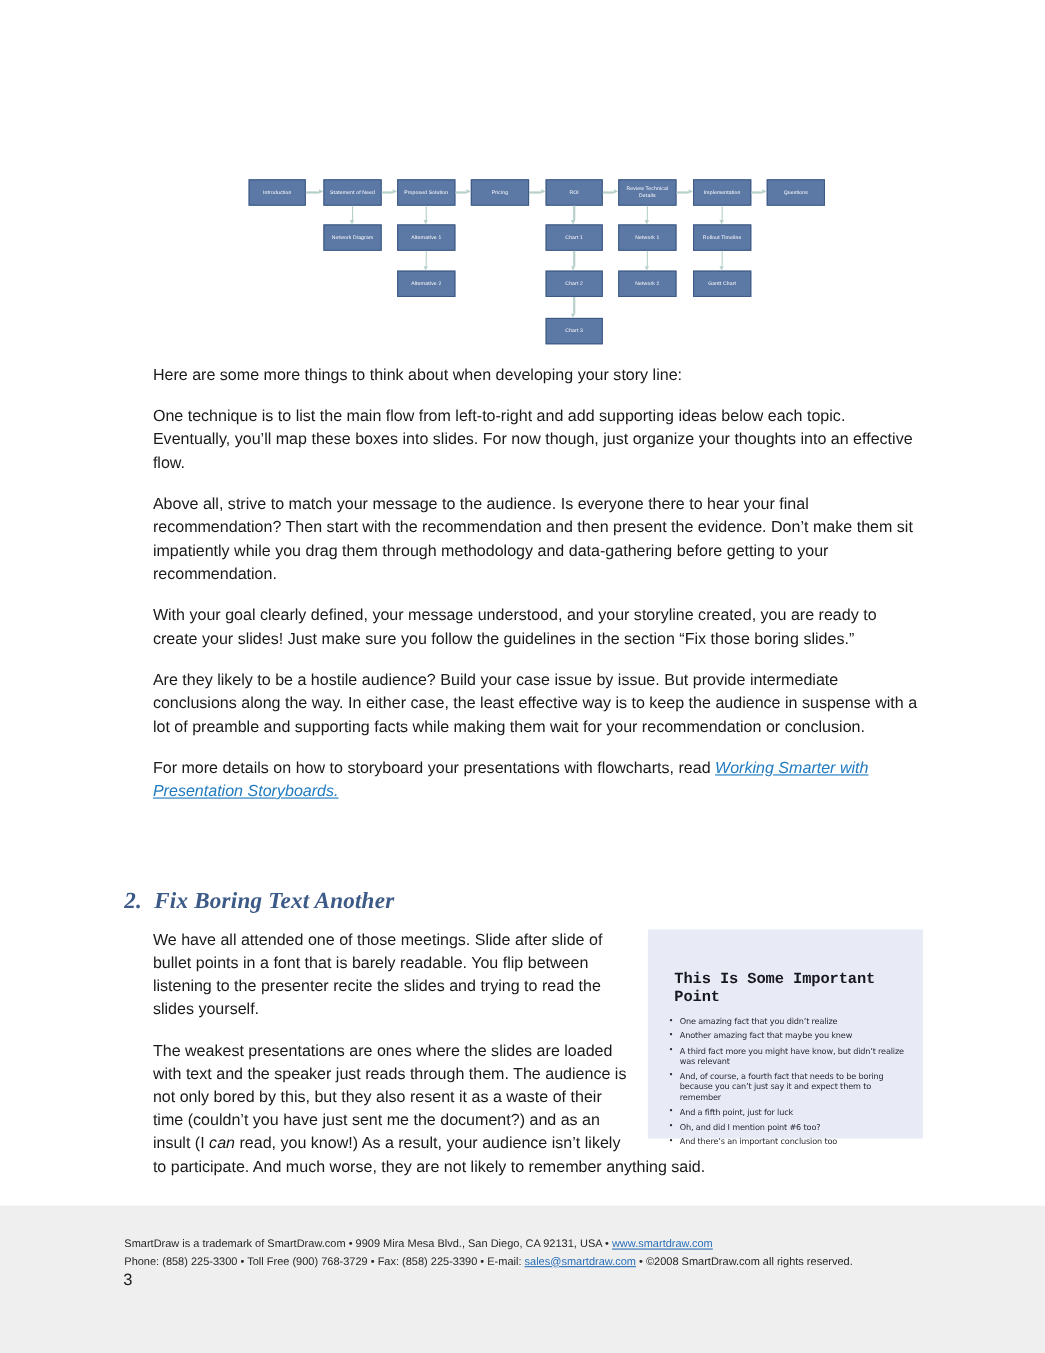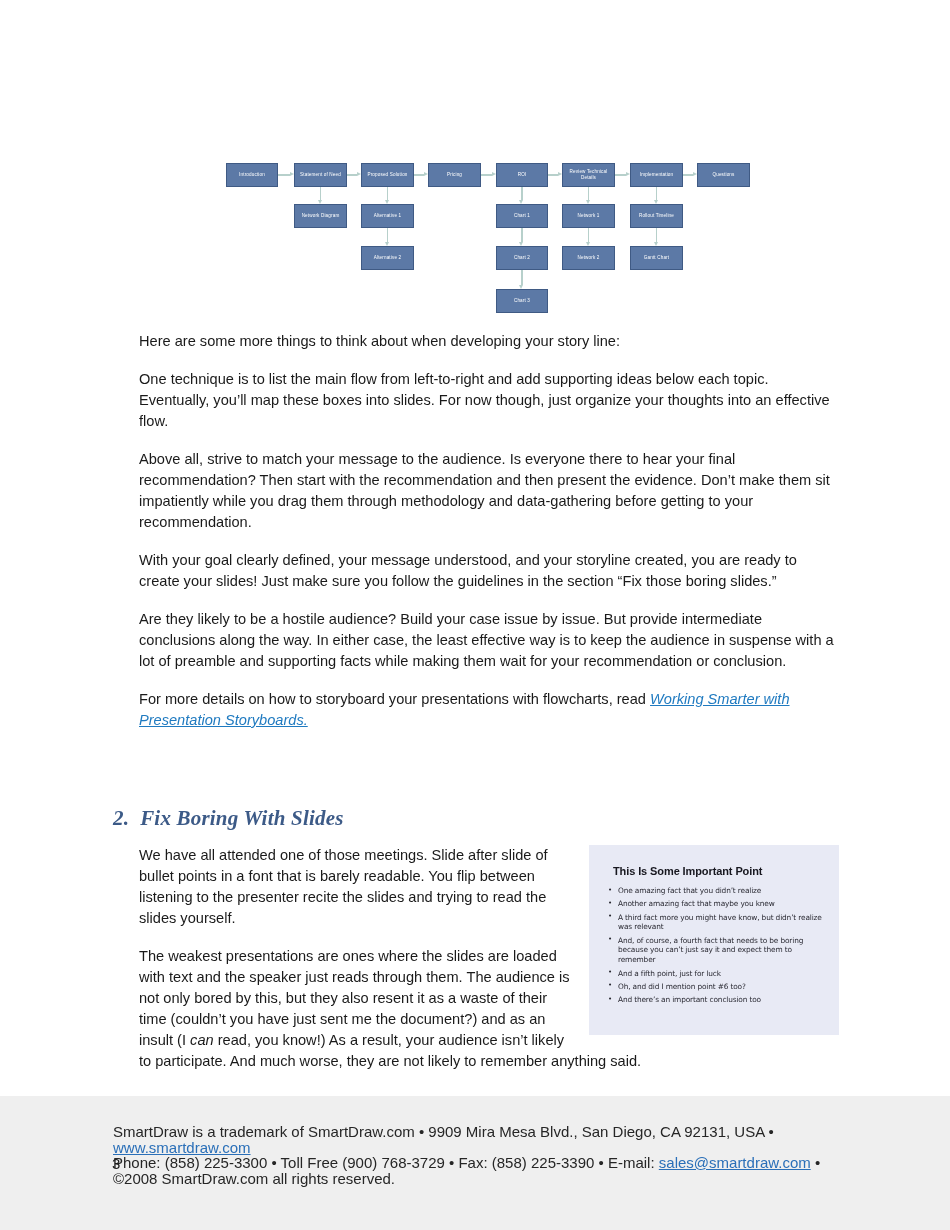--- a/index.html
+++ b/index.html
@@ -99,25 +99,25 @@
   #slide-figure {
     float: right;
     width: 250px;
     height: 190px;
     background: #e8eaf5;
     margin: 0 0 8px 16px;
     padding: 20px 14px 10px 18px;
     position: relative;
   }
   #slide-figure .slide-title {
-    font-family: Liberation Sans, sans-serif;
+    font-family: Liberation Mono, monospace;
     font-weight: bold;
-    font-size: 11px;
+    font-size: 14px;
     color: #17171f;
-    margin: 0 0 9px 6px;
+    margin: 18px 0 9px 6px;
     letter-spacing: -0.1px;
   }
   #slide-figure ul {
     margin: 0; padding: 0; list-style: none;
   }
   #slide-figure li {
     position: relative;
     font-family: "DejaVu Sans", sans-serif;
     font-size: 7.4px;
     line-height: 9.8px;
@@ -138,21 +138,21 @@
   #footer-band {
     position: absolute;
     left: 0; top: 1096px;
     width: 950px; height: 134px;
     background: #efefef;
   }
   #footer-text {
     position: absolute;
     left: 113px; top: 1124px;
     width: 720px;
-    font-size: 15px;
+    font-size: 10px;
     line-height: 15.5px;
     color: #262626;
   }
   #footer-text a {
     color: #2a6fb8;
     text-decoration: underline;
   }
   #page-number {
     position: absolute;
     left: 112px; top: 1155px;
@@ -257,21 +257,21 @@
 <div id="content">
   <p class="body">Here are some more things to think about when developing your story line:</p>
   <p class="body">One technique is to list the main flow from left-to-right and add supporting ideas below each topic. Eventually, you’ll map these boxes into slides. For now though, just organize your thoughts into an effective flow.</p>
   <p class="body">Above all, strive to match your message to the audience. Is everyone there to hear your final recommendation? Then start with the recommendation and then present the evidence. Don’t make them sit impatiently while you drag them through methodology and data-gathering before getting to your recommendation.</p>
   <p class="body">With your goal clearly defined, your message understood, and your storyline created, you are ready to create your slides! Just make sure you follow the guidelines in the section “Fix those boring slides.”</p>
   <p class="body">Are they likely to be a hostile audience? Build your case issue by issue. But provide intermediate conclusions along the way. In either case, the least effective way is to keep the audience in suspense with a lot of preamble and supporting facts while making them wait for your recommendation or conclusion.</p>
   <p class="body"><span>For more details on how to storyboard your presentations with flowcharts, read </span><a class="doclink" href="#">Working Smarter with Presentation Storyboards.</a></p>
 </div>
 
 <h2 class="section">
-  <span class="num">2.</span><span>Fix Boring With Slides</span>
+  <span class="num">2.</span><span>Fix Boring Text Another</span>
 </h2>
 
 <div id="sec2">
   <div id="slide-figure">
     <div class="slide-title">This Is Some Important Point</div>
     <ul>
       <li>One amazing fact that you didn’t realize</li>
       <li>Another amazing fact that maybe you knew</li>
       <li>A third fact more you might have know, but didn’t realize was relevant</li>
       <li>And, of course, a fourth fact that needs to be boring because you can’t just say it and expect them to remember</li>

